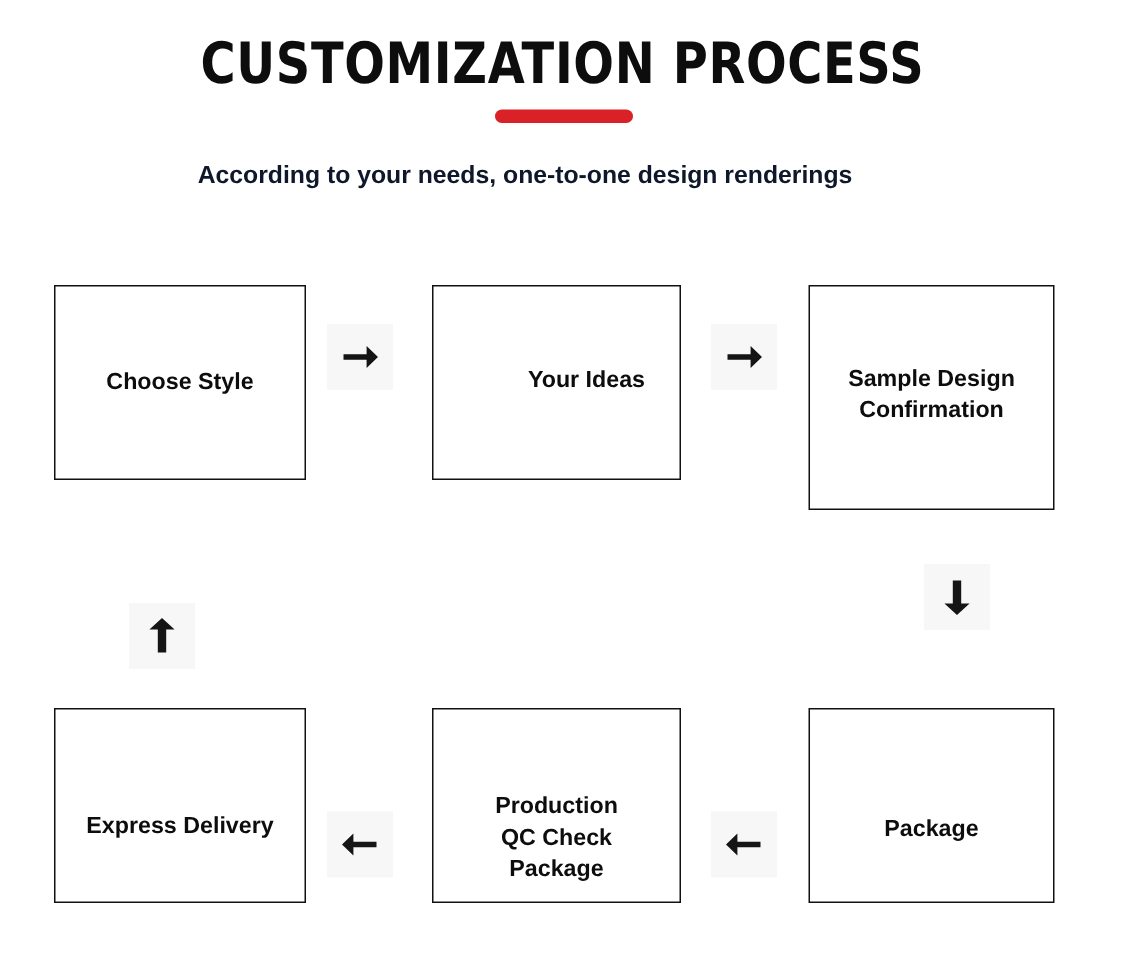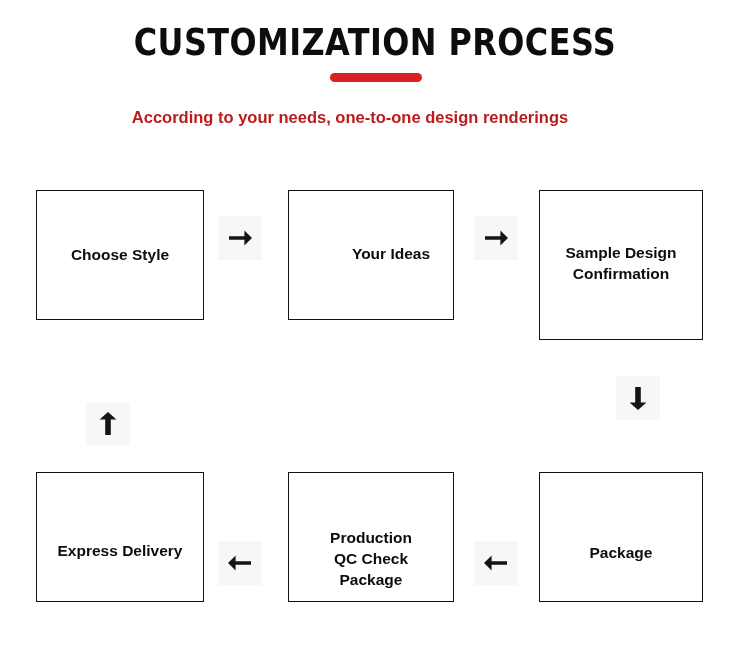--- a/index.html
+++ b/index.html
@@ -50,21 +50,21 @@
   .subtitle {
     position: absolute;
     left: 0;
     top: 106px;
     width: 700px;
     text-align: center;
     font-family: "Liberation Sans", sans-serif;
     font-weight: bold;
     font-size: 16.5px;
     line-height: 22px;
-    color: #b91c1c;
+    color: #0f172a;
     white-space: nowrap;
   }
 
   
   .node {
     position: absolute;
     box-sizing: border-box;
     border: 1.6px solid #111111;
     background: #ffffff;
     display: flex;

